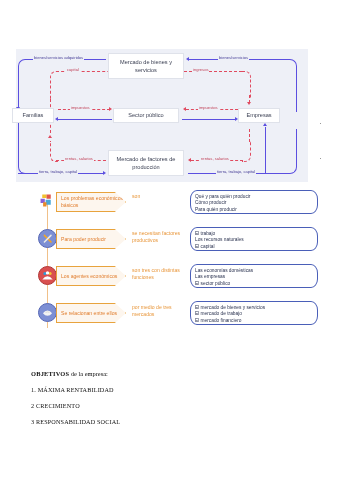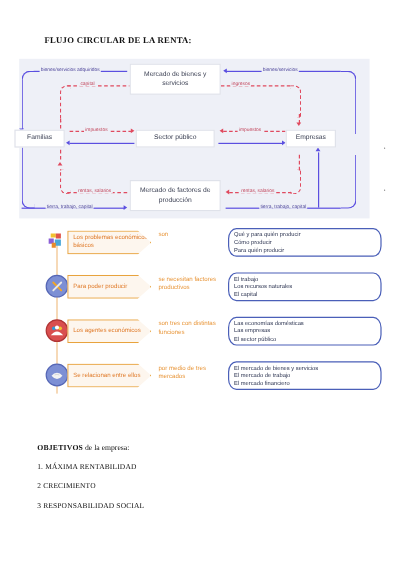--- a/index.html
+++ b/index.html
@@ -103,21 +103,20 @@
        font-family:"Liberation Serif",serif;color:#111;}
   .obj-head{font-size:6.4px;}
   .obj-head b{font-weight:bold;letter-spacing:.2px;}
   .obj-item{font-size:6.2px;margin-top:9px;letter-spacing:.15px;}
 </style>
 </head>
 <body>
 
 <div class="page">
 
-  <div class="doc-title">FLUJO CIRCULAR DE LA RENTA:</div>
 
   <div class="flow">
 
     <div class="ln h1 blue" style="left:12px;top:10px;width:78px;"></div>
     <div class="lbl blu" style="left:17px;top:6.5px;">bienes/servicios adquiridos</div>
 
     <div class="rnd" style="left:2px;top:10px;width:12px;height:52px;border-width:1.1px;border-color:#5b4fe0;border-right:none;border-bottom:none;border-top-left-radius:7px;"></div>
     <div class="arrow ar-d-b" style="left:0.4px;top:58px;"></div>
 
     <div class="ln h1 blue" style="left:172px;top:10px;width:96px;"></div>

